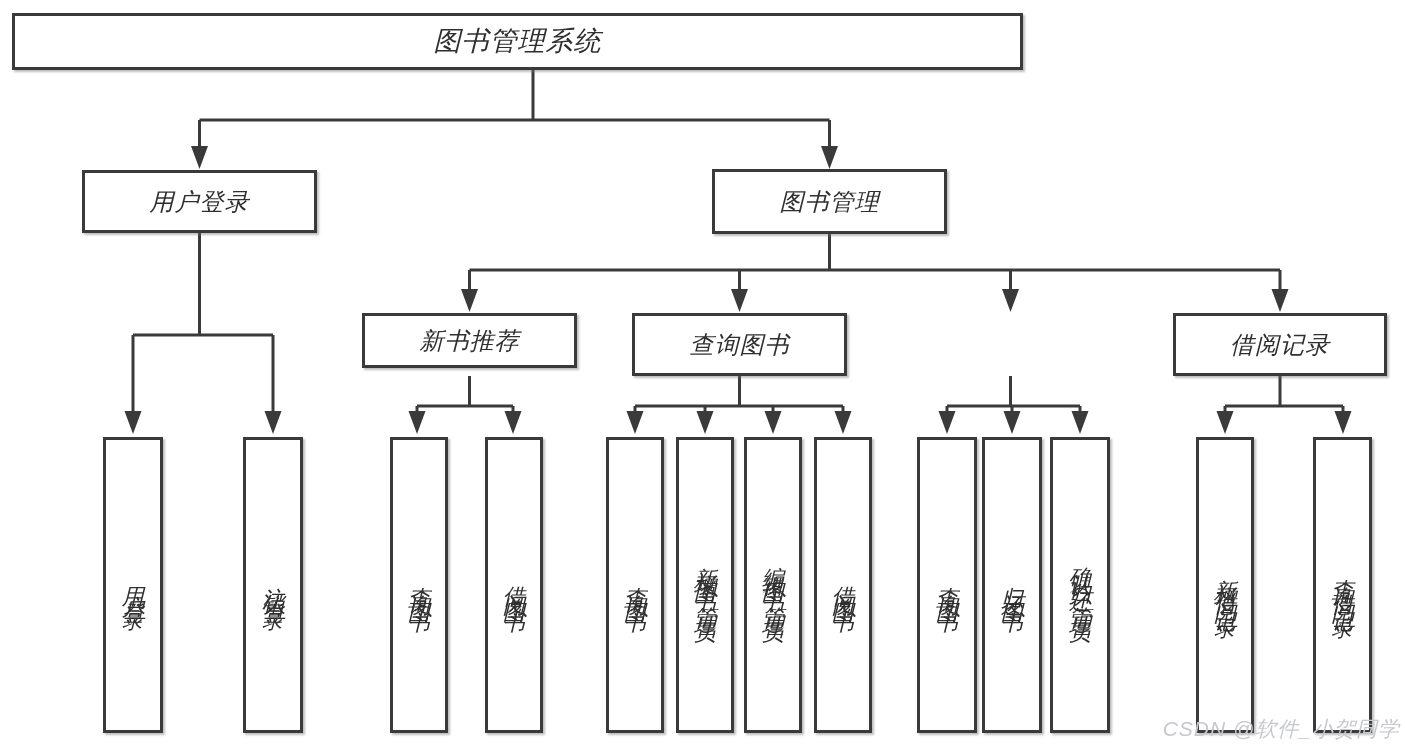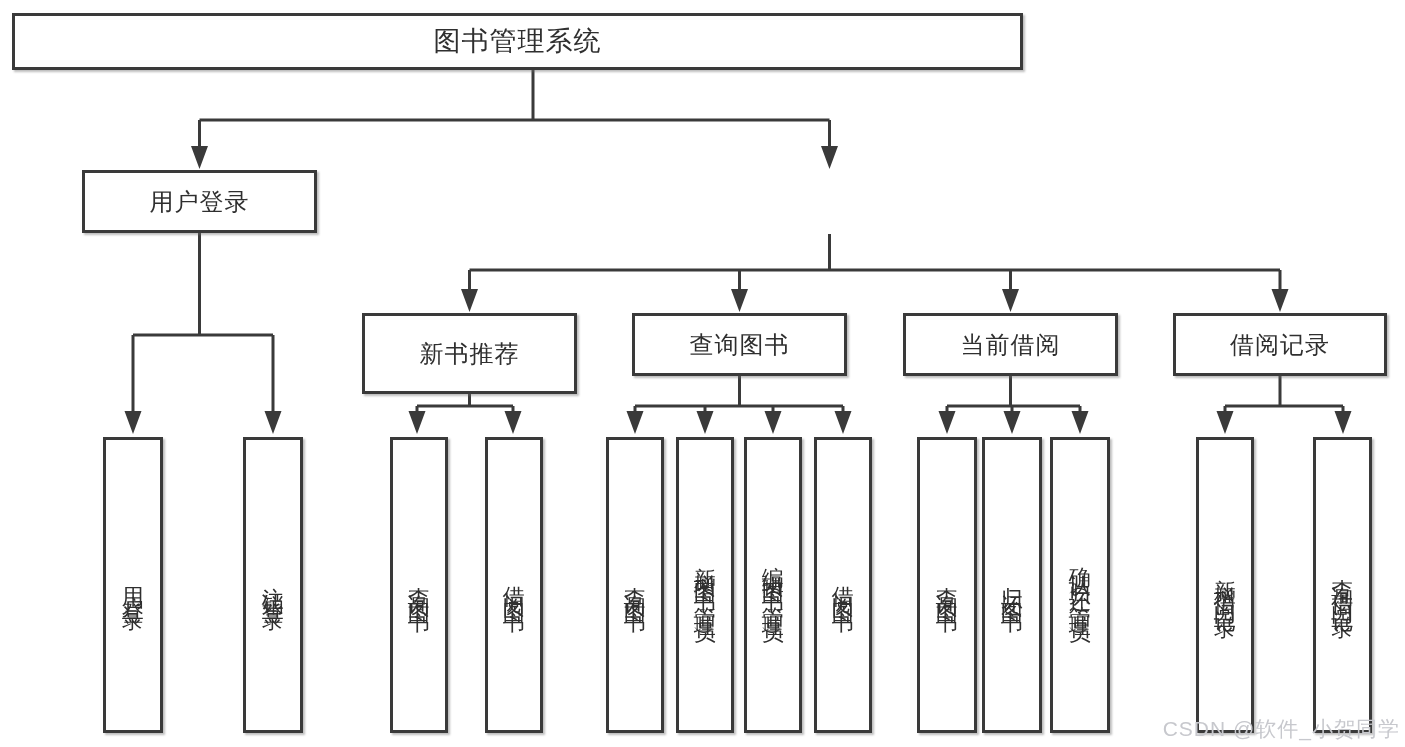--- a/index.html
+++ b/index.html
@@ -1,18 +1,18 @@
 <!DOCTYPE html>
 <html><head>
 <meta charset="utf-8">
 <style>
   html,body{margin:0;padding:0;background:#ffffff;}
   .canvas{
     position:relative;width:1405px;height:747px;background:#ffffff;
-    font-family:"Liberation Sans",sans-serif;overflow:hidden;
+    font-family:"Liberation Sans",sans-serif;overflow:hidden;font-style:italic;
   }
   svg.connectors{position:absolute;left:0;top:0;width:1405px;height:747px;}
   .node{
     position:absolute;box-sizing:border-box;background:#ffffff;
     border:3px solid #3a3a3a;color:#2f2f2f;
     display:flex;align-items:center;justify-content:center;
     box-shadow:2px 2px 2px rgba(110,110,110,0.45);
     text-align:center;line-height:1.25;
   }
   .h{font-size:24px;letter-spacing:1px;}
@@ -66,24 +66,24 @@
       M938.5 411 L955.5 411 L947 434 Z
       M1003.5 411 L1020.5 411 L1012 434 Z
       M1071.5 411 L1088.5 411 L1080 434 Z
       M1216.5 411 L1233.5 411 L1225 434 Z
       M1334.5 411 L1351.5 411 L1343 434 Z"></path>
   </svg>
 
   <div class="node h root-box" style="left:12px;top:13px;width:1011px;height:57px">图书管理系统</div>
 
   <div class="node h" style="left:82px;top:170px;width:235px;height:63px">用户登录</div>
+  <div class="node h" style="left:712px;top:169px;width:235px;height:65px">图书管理</div>
 
-  <div class="node h" style="left:362px;top:313px;width:215px;height:81px">新书推荐</div>
+  <div class="node h" style="left:362px;top:313px;width:215px;height:55px">新书推荐</div>
   <div class="node h" style="left:632px;top:313px;width:215px;height:63px">查询图书</div>
-  <div class="node h" style="left:903px;top:313px;width:215px;height:63px">当前借阅</div>
   <div class="node h" style="left:1173px;top:313px;width:214px;height:63px">借阅记录</div>
 
   <div class="node v" style="left:103px;top:437px;width:60px;height:296px">用户登录</div>
   <div class="node v" style="left:243px;top:437px;width:60px;height:296px">注销登录</div>
 
   <div class="node v" style="left:390px;top:437px;width:58px;height:296px">查询图书</div>
   <div class="node v" style="left:485px;top:437px;width:58px;height:296px">借阅图书</div>
 
   <div class="node v" style="left:606px;top:437px;width:58px;height:296px">查询图书</div>
   <div class="node v" style="left:676px;top:437px;width:58px;height:296px">新增图书（管理员）</div>

